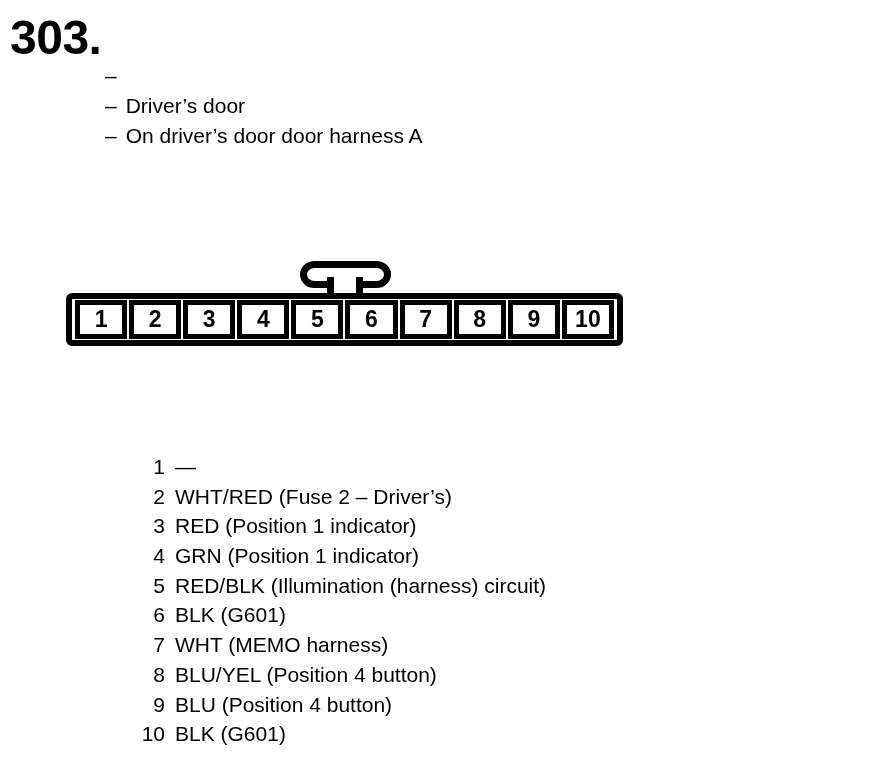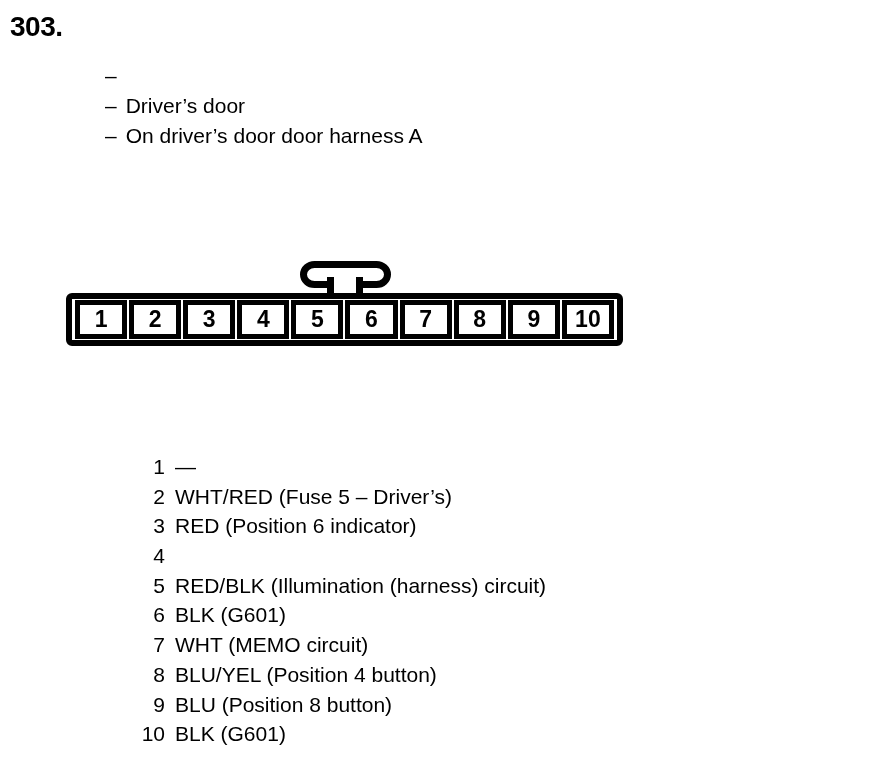--- a/index.html
+++ b/index.html
@@ -12,21 +12,21 @@
     font-family: "Liberation Sans", sans-serif;
     overflow: hidden;
   }
   .title {
     position: absolute;
     left: 10px;
     top: 12px;
     display: flex;
     gap: 16px;
     font-weight: bold;
-    font-size: 28px;
+    font-size: 48px;
     letter-spacing: -0.5px;
     line-height: 1.1;
     white-space: nowrap;
     text-align: center;
   }
   .notes {
     position: absolute;
     left: 105px;
     top: 62px;
     font-size: 21px;
@@ -133,48 +133,49 @@
     <div class="pin-cell">10</div>
   </div>
 
   <div class="pin-list">
     <div class="pin-row">
       <span class="pin-num">1</span>
       <span class="pin-desc">—</span>
     </div>
     <div class="pin-row">
       <span class="pin-num">2</span>
-      <span class="pin-desc">WHT/RED (Fuse 5 – Driver’s)</span>
+      <span class="pin-desc">WHT/RED (Fuse 2 – Driver’s)</span>
     </div>
     <div class="pin-row">
       <span class="pin-num">3</span>
-      <span class="pin-desc">RED (Position 6 indicator)</span>
+      <span class="pin-desc">RED (Position 1 indicator)</span>
     </div>
     <div class="pin-row">
       <span class="pin-num">4</span>
+      <span class="pin-desc">GRN (Position 1 indicator)</span>
     </div>
     <div class="pin-row">
       <span class="pin-num">5</span>
       <span class="pin-desc">RED/BLK (Illumination (harness) circuit)</span>
     </div>
     <div class="pin-row">
       <span class="pin-num">6</span>
       <span class="pin-desc">BLK (G601)</span>
     </div>
     <div class="pin-row">
       <span class="pin-num">7</span>
-      <span class="pin-desc">WHT (MEMO circuit)</span>
+      <span class="pin-desc">WHT (MEMO harness)</span>
     </div>
     <div class="pin-row">
       <span class="pin-num">8</span>
       <span class="pin-desc">BLU/YEL (Position 4 button)</span>
     </div>
     <div class="pin-row">
       <span class="pin-num">9</span>
-      <span class="pin-desc">BLU (Position 8 button)</span>
+      <span class="pin-desc">BLU (Position 4 button)</span>
     </div>
     <div class="pin-row">
       <span class="pin-num">10</span>
       <span class="pin-desc">BLK (G601)</span>
     </div>
   </div>
 
 </div>
 
 </body></html>

